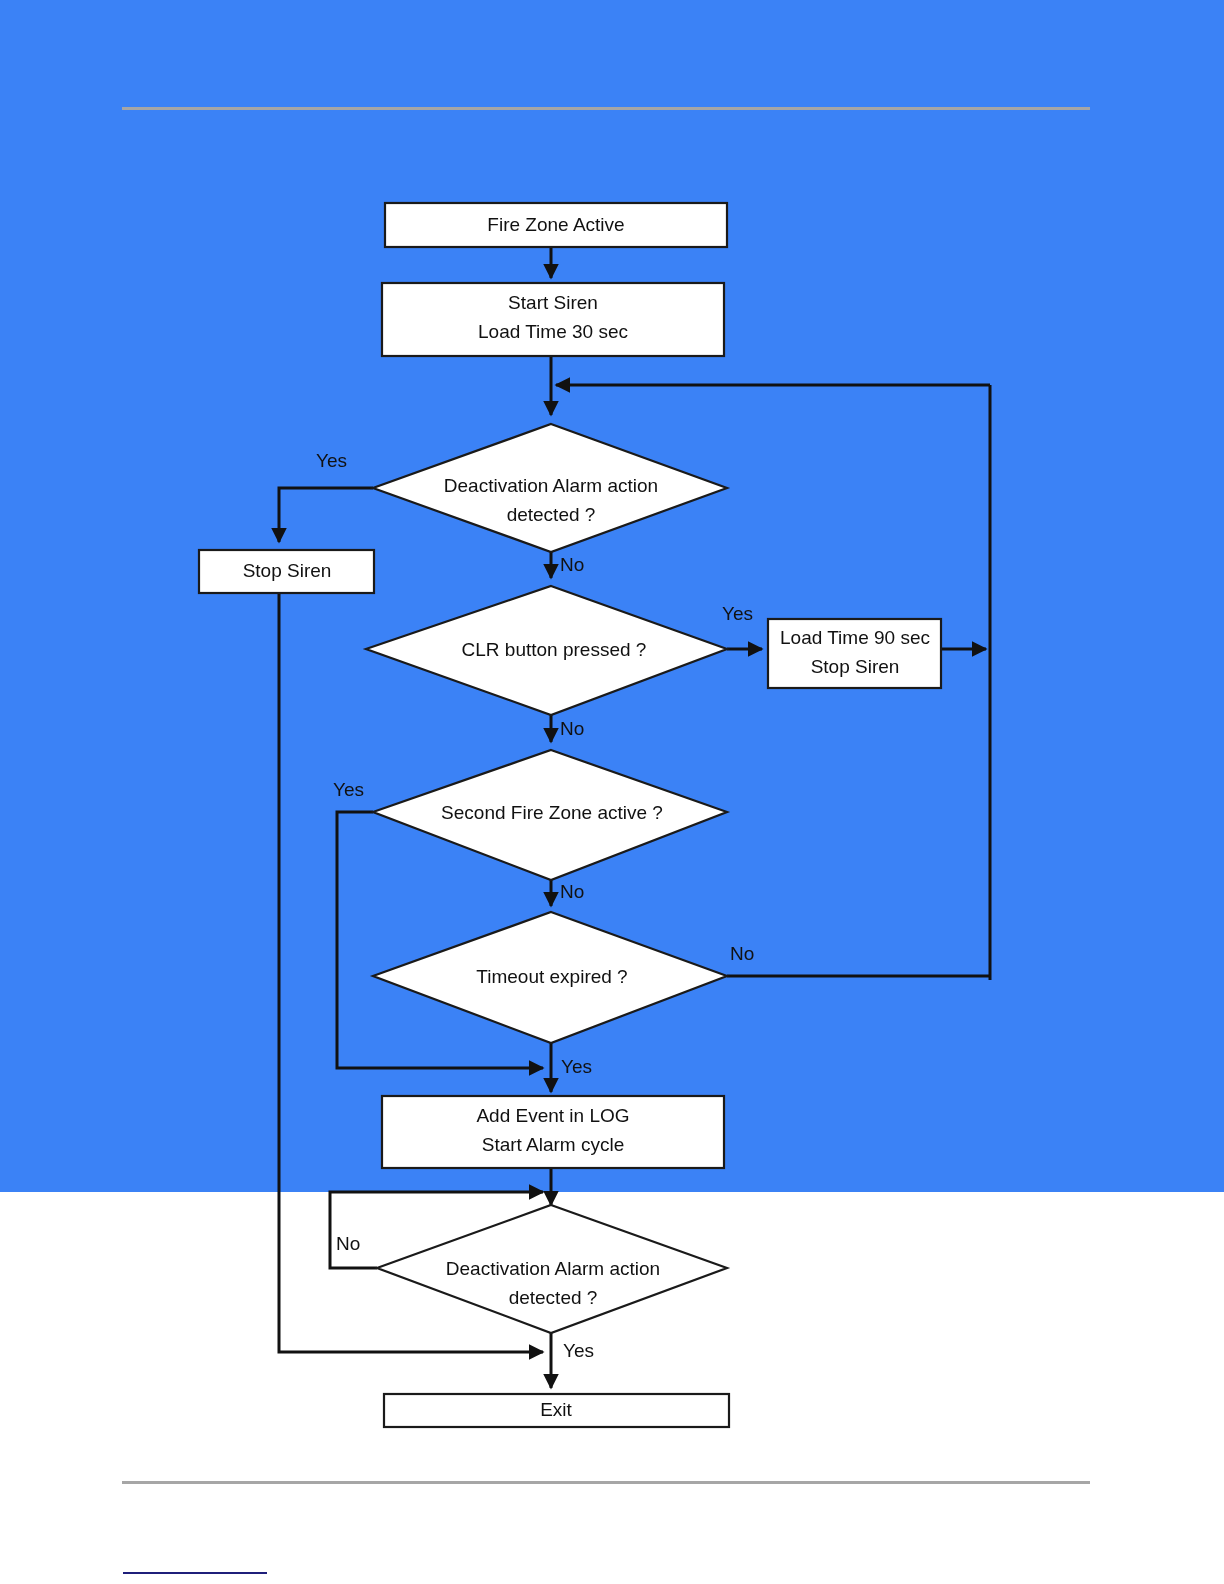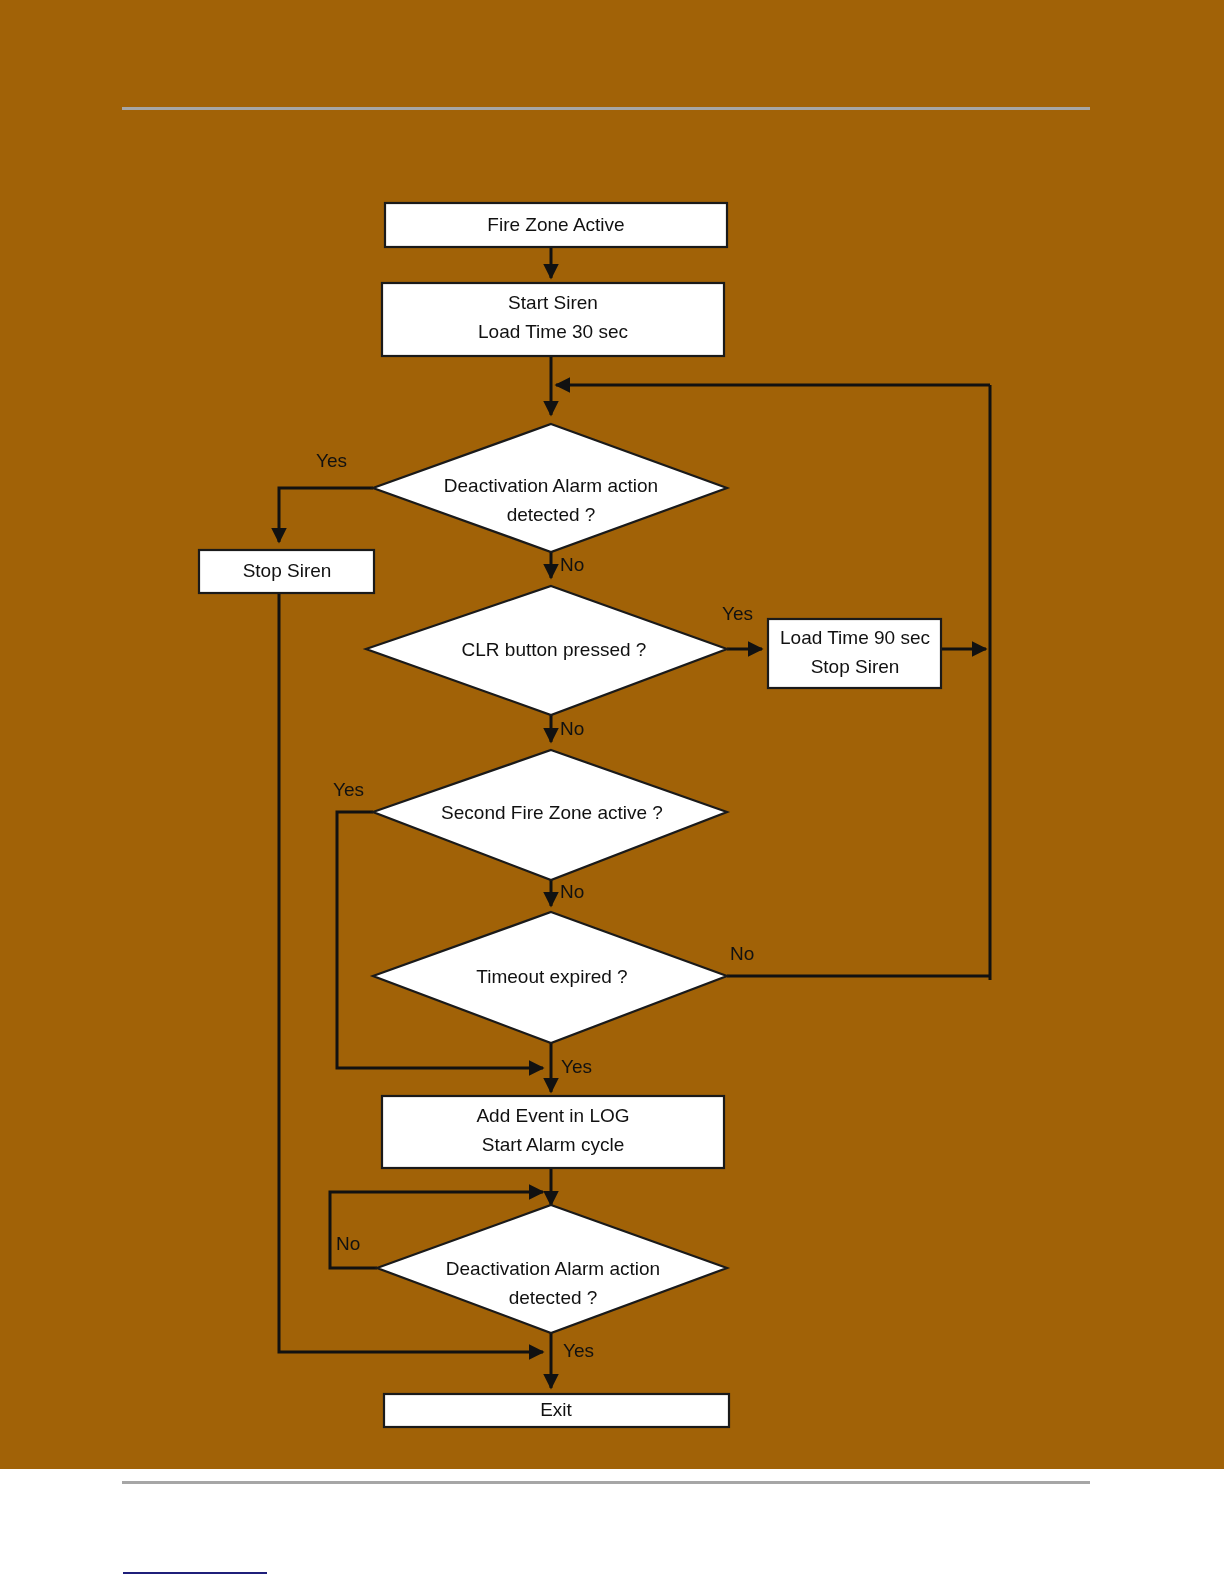--- a/index.html
+++ b/index.html
@@ -11,22 +11,22 @@
   body {
     width: 1224px;
     height: 1584px;
     font-family: "Liberation Sans", sans-serif;
     position: relative;
     overflow: hidden;
   }
   #page {
     position: relative;
     width: 1224px;
-    height: 1469px;
-    background: #a16207;
+    height: 1192px;
+    background: #3b82f6;
   }
   .rule-top {
     position: absolute;
     left: 122px;
     top: 107px;
     width: 968px;
     height: 3px;
     background: #a6a6a6;
   }
   .rule-bottom {

